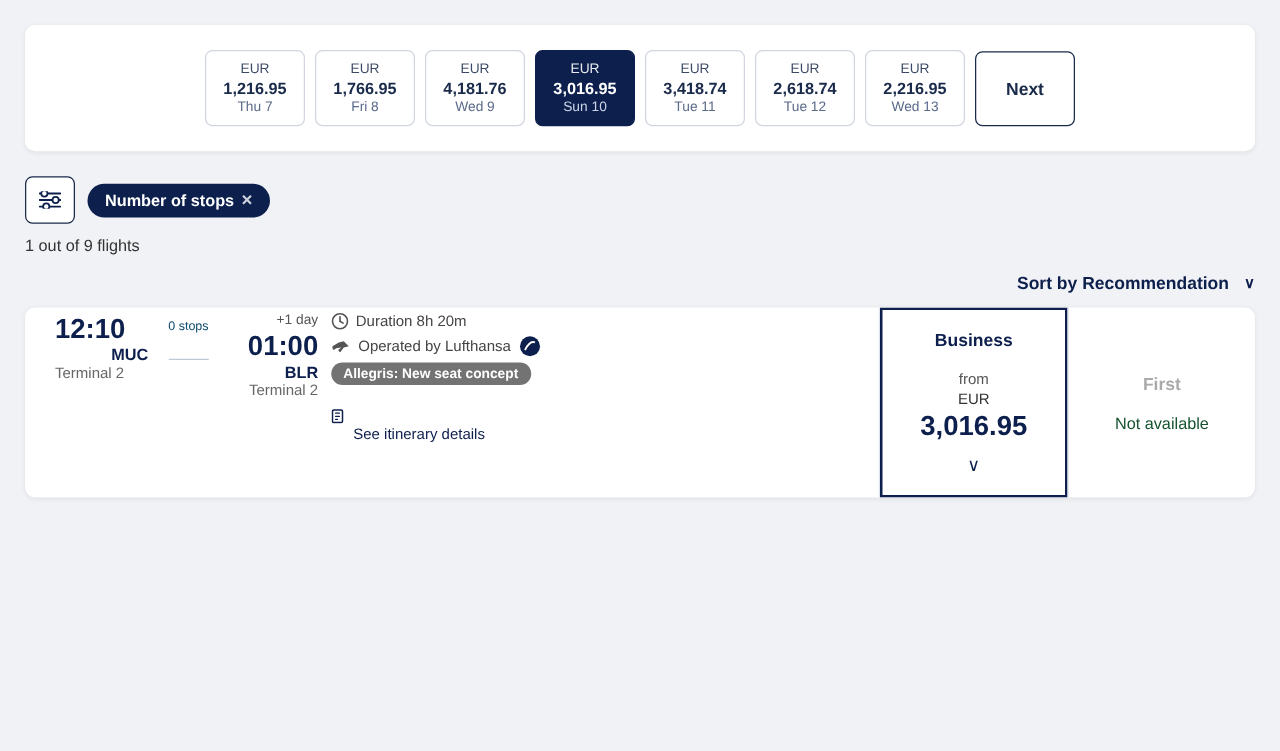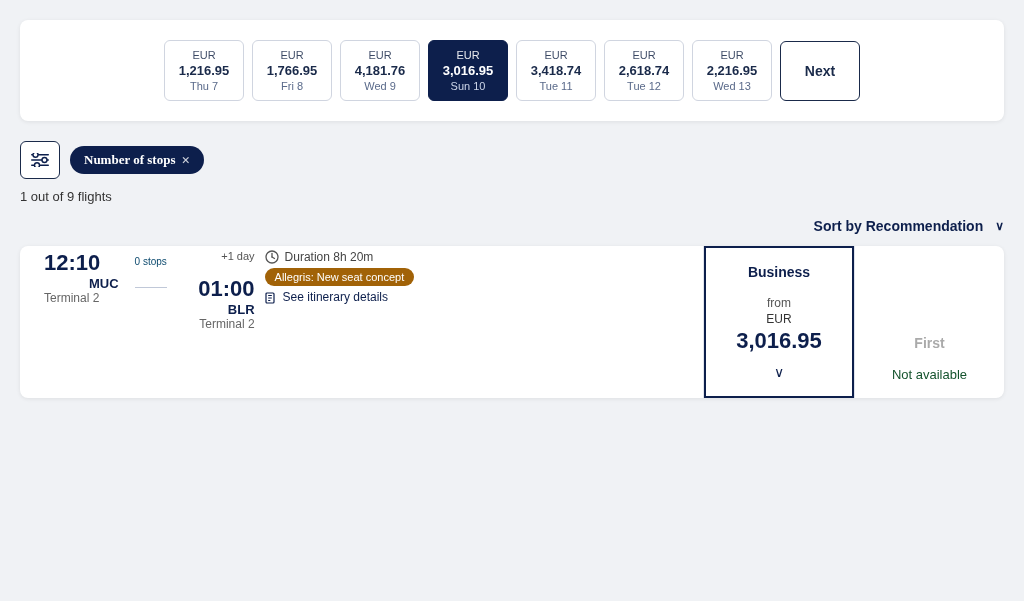--- a/index.html
+++ b/index.html
@@ -98,21 +98,20 @@
       background: #0d1f4c;
       color: #fff;
       border-radius: 20px;
       padding: 6px 14px;
       font-size: 13px;
       font-weight: 600;
       display: flex;
       align-items: center;
       gap: 6px;
       cursor: pointer;
-      font-family: Liberation Serif, serif;
     }
     .filter-chip .close {
       font-size: 15px;
       line-height: 1;
       opacity: 0.8;
     }
 
     
     .results-count {
       font-size: 13px;
@@ -200,65 +199,66 @@
       height: 1px;
       background: #c0c8d8;
       position: relative;
     }
     .arrival-block {
       text-align: right;
     }
     .plus-day {
       font-size: 11px;
       color: #555;
-      margin-bottom: 14px;
+      margin-bottom: 2px;
     }
     .flight-meta {
       display: flex;
       flex-direction: column;
       gap: 4px;
     }
     .meta-row {
       display: flex;
-      align-items: flex-end;
+      align-items: center;
       gap: 6px;
       font-size: 12px;
       color: #444;
     }
     .seat-badge {
-      background: #a16207;
+      background: #737373;
       color: #fff;
       border-radius: 12px;
       padding: 3px 10px;
       font-size: 11px;
-      font-weight: 400;
+      font-weight: 700;
       display: inline-block;
     }
     .itinerary-link {
       font-size: 12px;
       color: #0d1f4c;
       display: flex;
       align-items: center;
       gap: 4px;
       cursor: pointer;
       text-decoration: none;
       font-weight: 500;
+      margin-top: 28px;
     }
 
     
     .fare-columns {
       display: flex;
       border-left: 1px solid #e0e4ed;
     }
     .fare-col {
       width: 150px;
       display: flex;
       flex-direction: column;
       align-items: center;
-      justify-content: flex-end;
+      justify-content: center;
       padding: 16px 12px;
       text-align: center;
       border-left: 1px solid #e0e4ed;
     }
     .fare-col.selected {
       border: 2px solid #0d1f4c;
       border-left: 2px solid #0d1f4c;
     }
     .fare-col-title {
       font-size: 14px;
@@ -391,20 +391,30 @@
       <div class="flight-meta">
         <div class="meta-row">
           <svg width="14" height="14" viewBox="0 0 14 14">
             <circle cx="7" cy="7" r="6" stroke="#555" stroke-width="1.3" fill="none"></circle>
             <line x1="7" y1="7" x2="7" y2="3.5" stroke="#555" stroke-width="1.3" stroke-linecap="round"></line>
             <line x1="7" y1="7" x2="9.5" y2="8.5" stroke="#555" stroke-width="1.3" stroke-linecap="round"></line>
           </svg>
           <span>Duration 8h 20m</span>
         </div>
         <div class="meta-row">
+          <svg width="16" height="10" viewBox="0 0 16 10">
+            <path d="M1 5 L6 2 L10 1 L14 5 L10 6 L7 10 L5.5 8 L8 6 L4 6.5 L2 8 L1 7 Z" fill="#555"></path>
+          </svg>
+          <span>Operated by Lufthansa</span>
+          <svg width="18" height="18" viewBox="0 0 18 18">
+            <circle cx="9" cy="9" r="8" fill="#0d1f4c"></circle>
+            <path d="M5 12 Q9 4 13 6" stroke="white" stroke-width="1.5" fill="none"></path>
+          </svg>
+        </div>
+        <div class="meta-row">
           <span class="seat-badge">Allegris: New seat concept</span>
         </div>
         <div class="meta-row">
           <svg width="12" height="12" viewBox="0 0 12 12">
             <rect x="1" y="1" width="8" height="10" rx="1" stroke="#0d1f4c" stroke-width="1.2" fill="none"></rect>
             <rect x="3" y="3" width="4" height="1" rx="0.4" fill="#0d1f4c"></rect>
             <rect x="3" y="5.5" width="4" height="1" rx="0.4" fill="#0d1f4c"></rect>
             <rect x="3" y="8" width="2.5" height="1" rx="0.4" fill="#0d1f4c"></rect>
           </svg>
           <a class="itinerary-link">See itinerary details</a>

